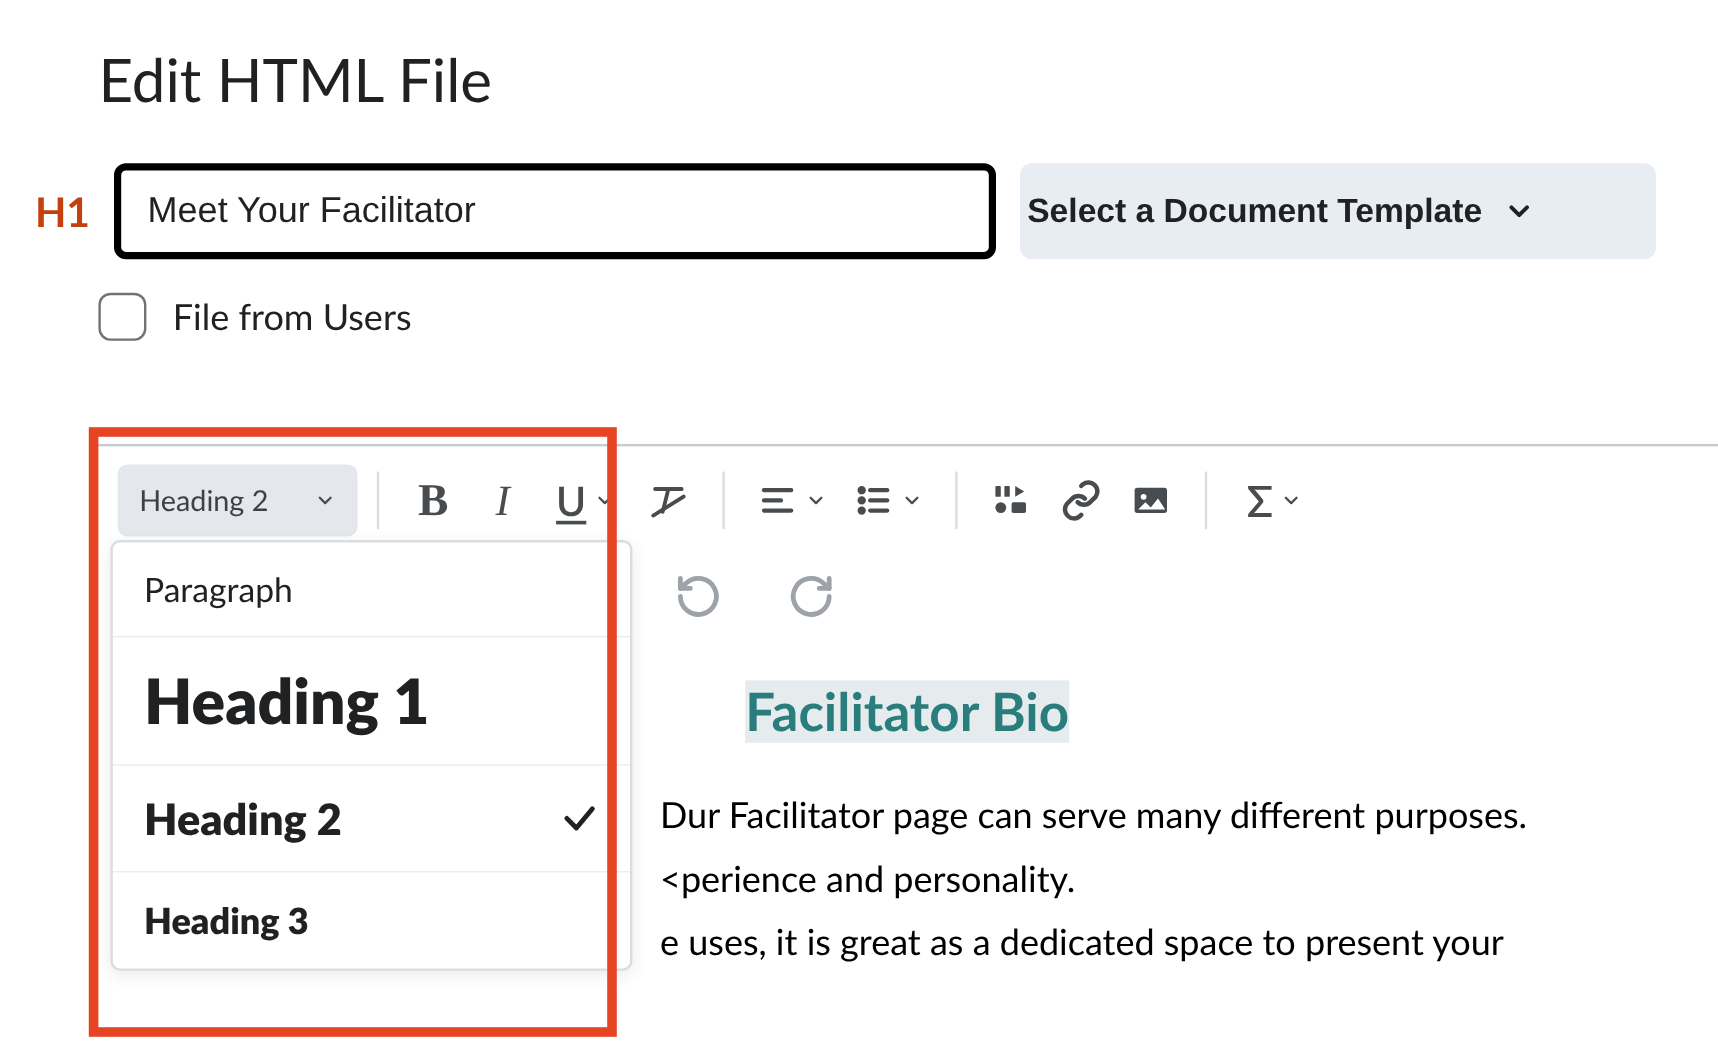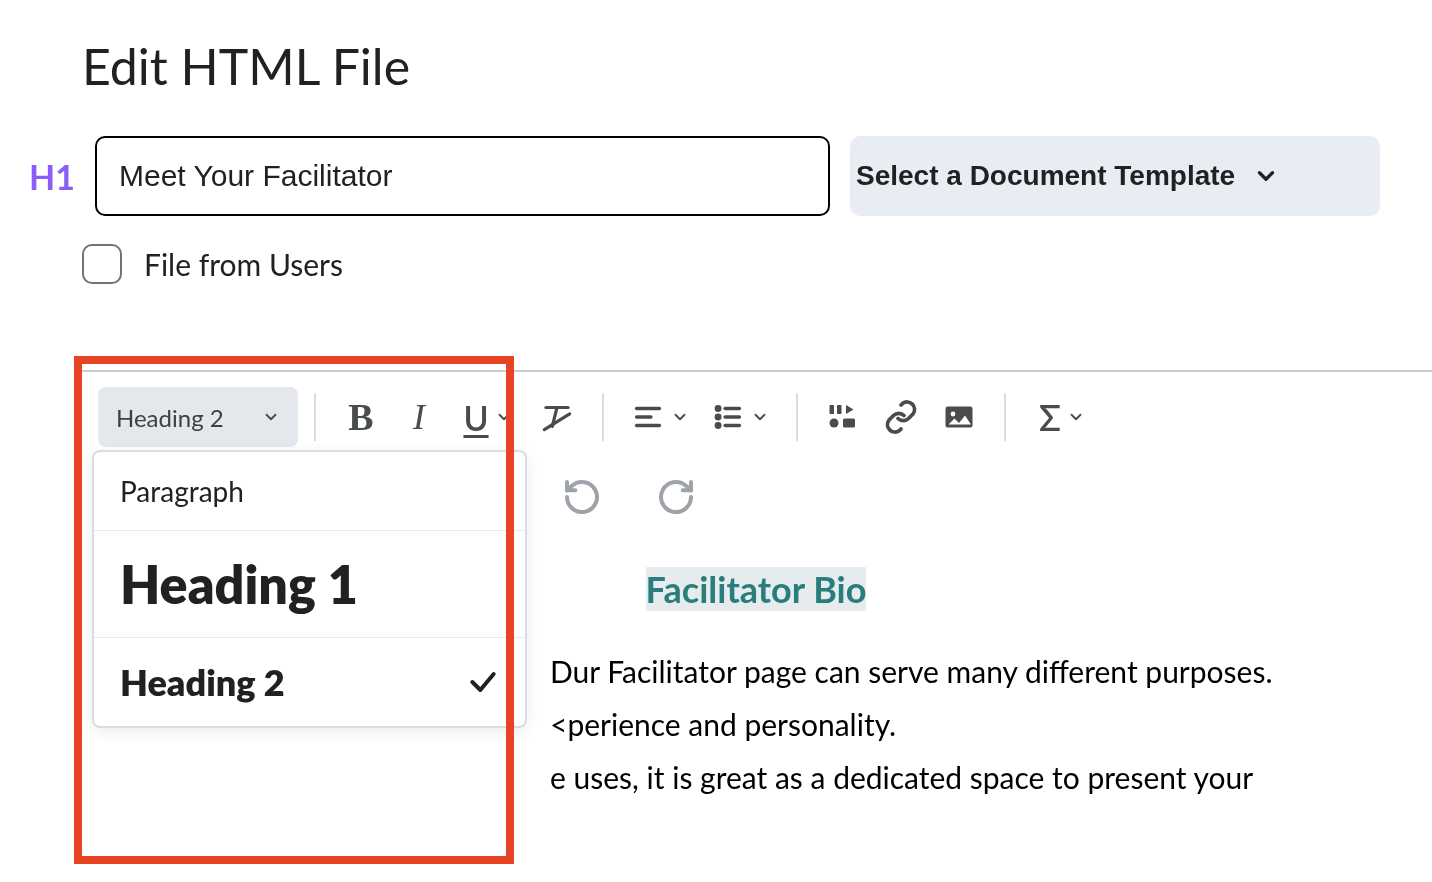--- a/index.html
+++ b/index.html
@@ -19,31 +19,31 @@
       margin: 36px 0 40px 82px;
       color: #202122;
     }
     .row-top {
       display: flex;
       align-items: stretch;
       margin-left: 20px;
       gap: 20px;
     }
     .h1-label {
-      color: #8b5cf6;
+      color: #c2410c;
       font-weight: 700;
       font-size: 34px;
       width: 55px;
       text-align: right;
       align-self: center;
     }
     .title-input {
       width: 735px;
       height: 80px;
-      border: 2px solid #000000;
+      border: 6px solid #000000;
       border-radius: 10px;
       font-size: 30px;
       padding: 0 22px;
       color: #202122;
       background: #fff;
     }
     .template-btn {
       display: flex;
       align-items: center;
       justify-content: flex-start;
@@ -156,21 +156,21 @@
     .editor-toolbar-block {
       position: relative;
     }
     .content-area {
       position: absolute;
       left: 0; right: 0; top: 165px; bottom: 0;
       padding: 30px 60px 0 60px;
       overflow: hidden;
     }
     .content-heading {
-      font-size: 36px;
+      font-size: 44px;
       font-weight: 700;
       color: #2a7d7d;
       text-align: center;
       margin: 0 0 38px 0;
     }
     .content-heading span.sel {
       background: #e6ebee;
     }
     .content-body p {
       font-size: 30px;
@@ -376,20 +376,23 @@
         <span class="dd-h1">Heading 1</span>
       </div>
       <div class="dropdown-item">
         <span class="dd-h2">Heading 2</span>
         <span class="check">
           <svg viewBox="0 0 24 24" fill="none" stroke="#202122" stroke-width="3" stroke-linecap="round" stroke-linejoin="round">
               <polyline points="4 12 10 18 20 6"></polyline>
             </svg>
         </span>
       </div>
+      <div class="dropdown-item">
+        <span class="dd-h3">Heading 3</span>
+      </div>
     </div>
   </div>
 
   <div class="content-area">
     <h2 class="content-heading"><span class="sel">Facilitator Bio</span></h2>
     <div class="content-body" style="padding-left:410px;">
       <p>Dur Facilitator page can serve many different purposes.</p>
       <p>&lt;perience and personality.</p>
       <p>e uses, it is great as a dedicated space to present your</p>
     </div>

